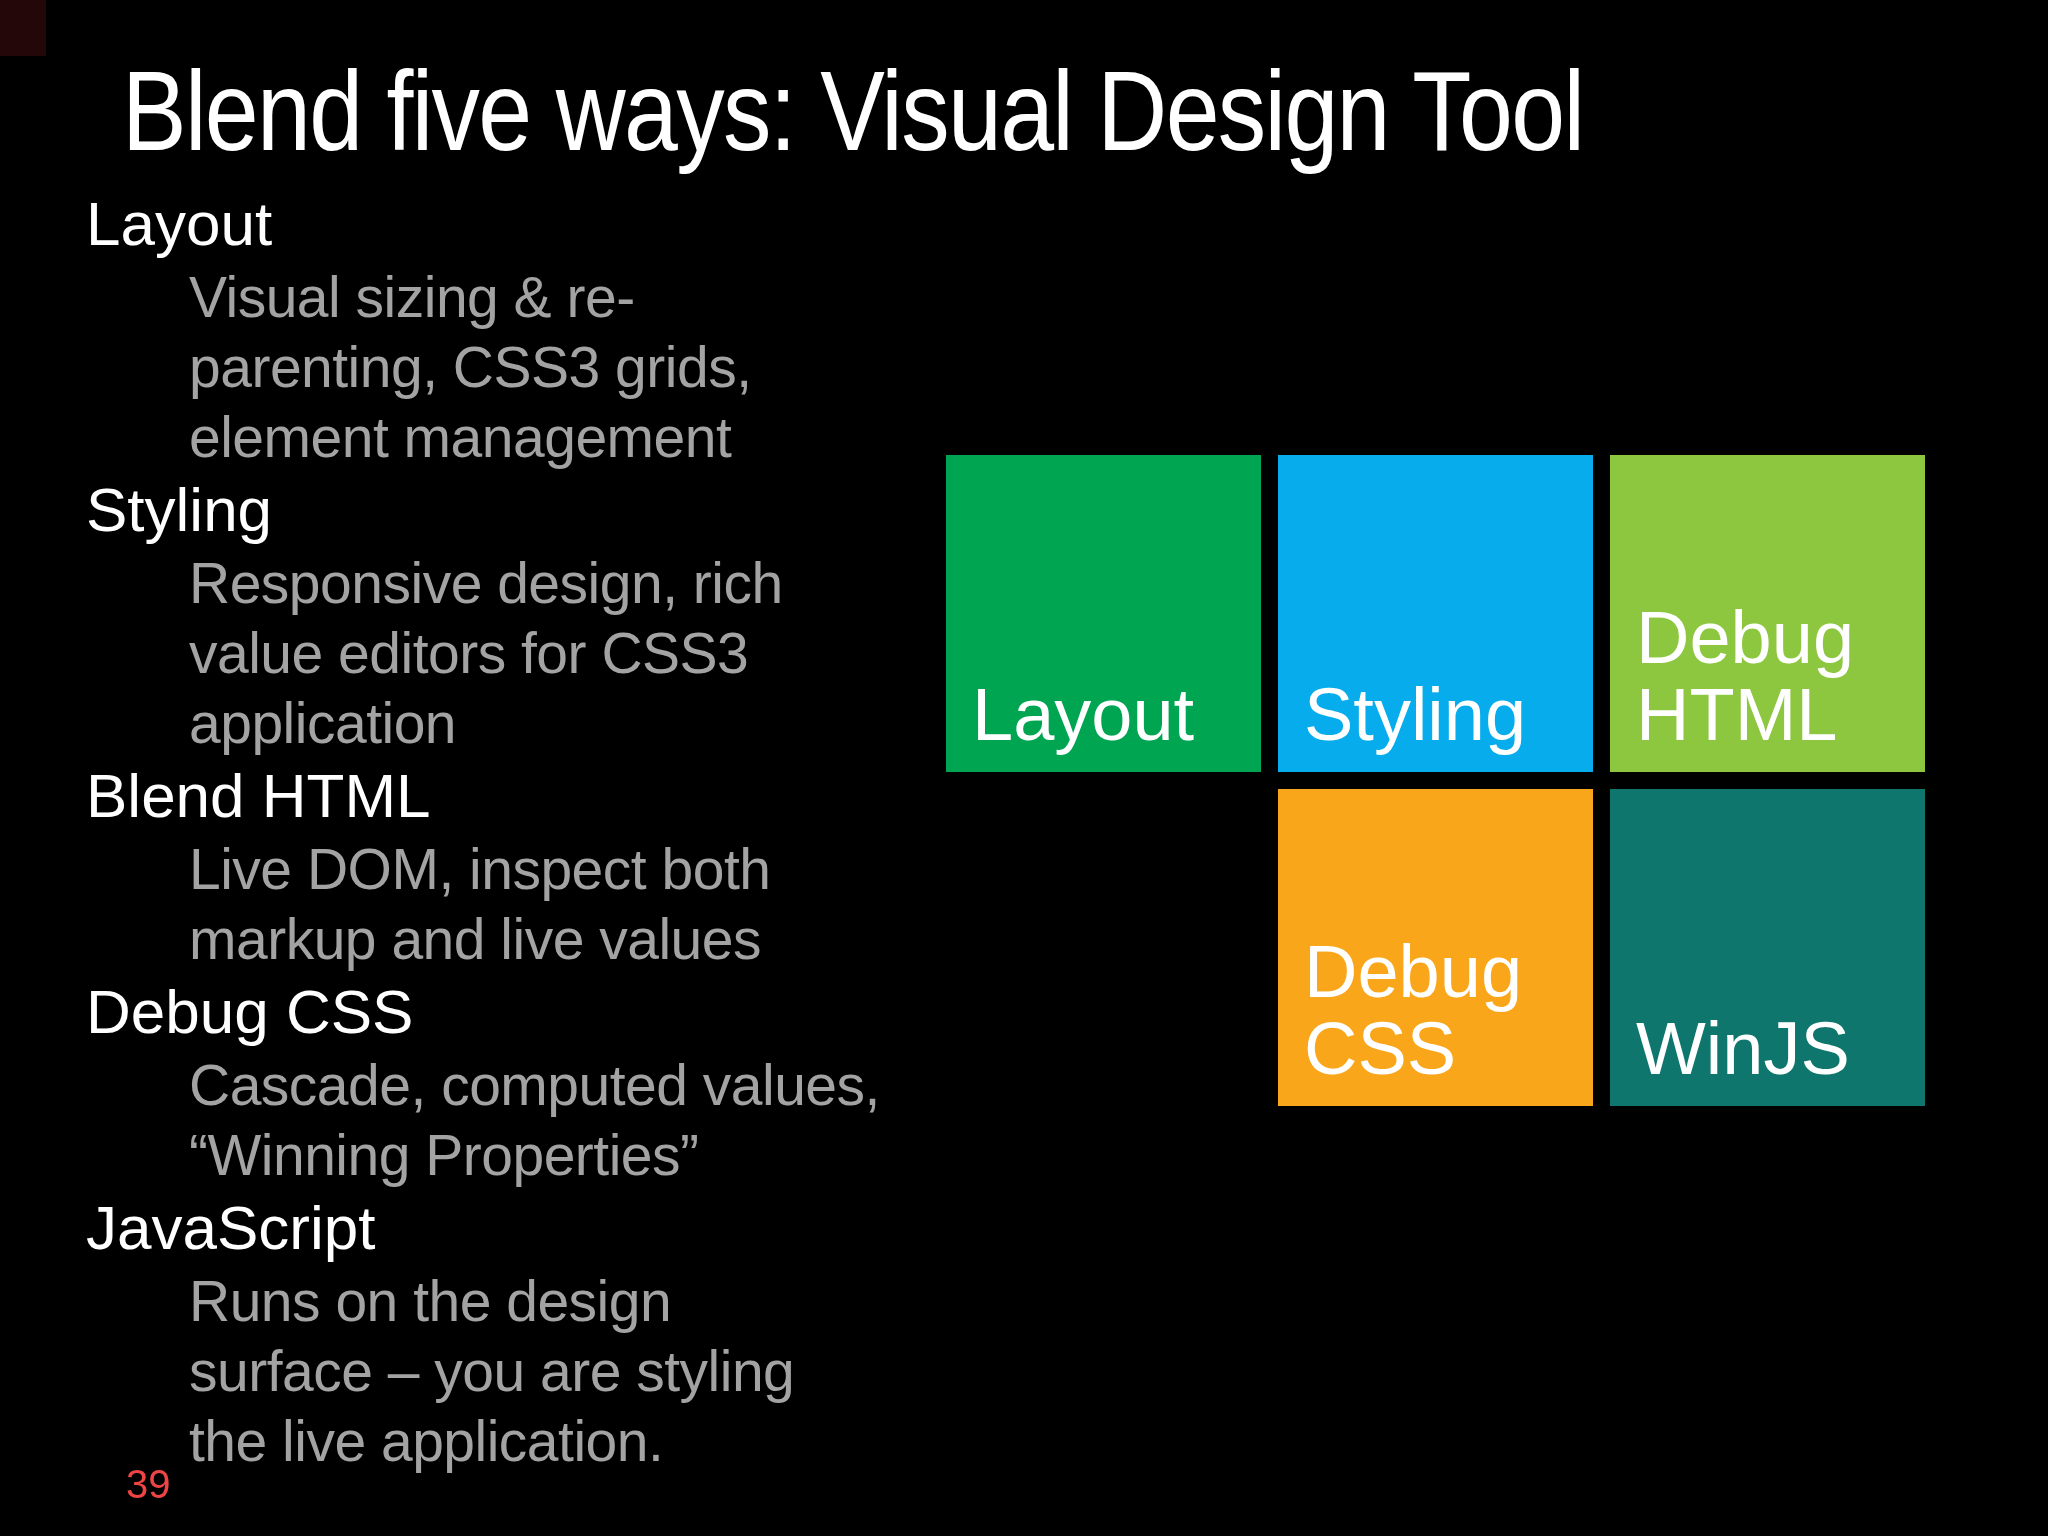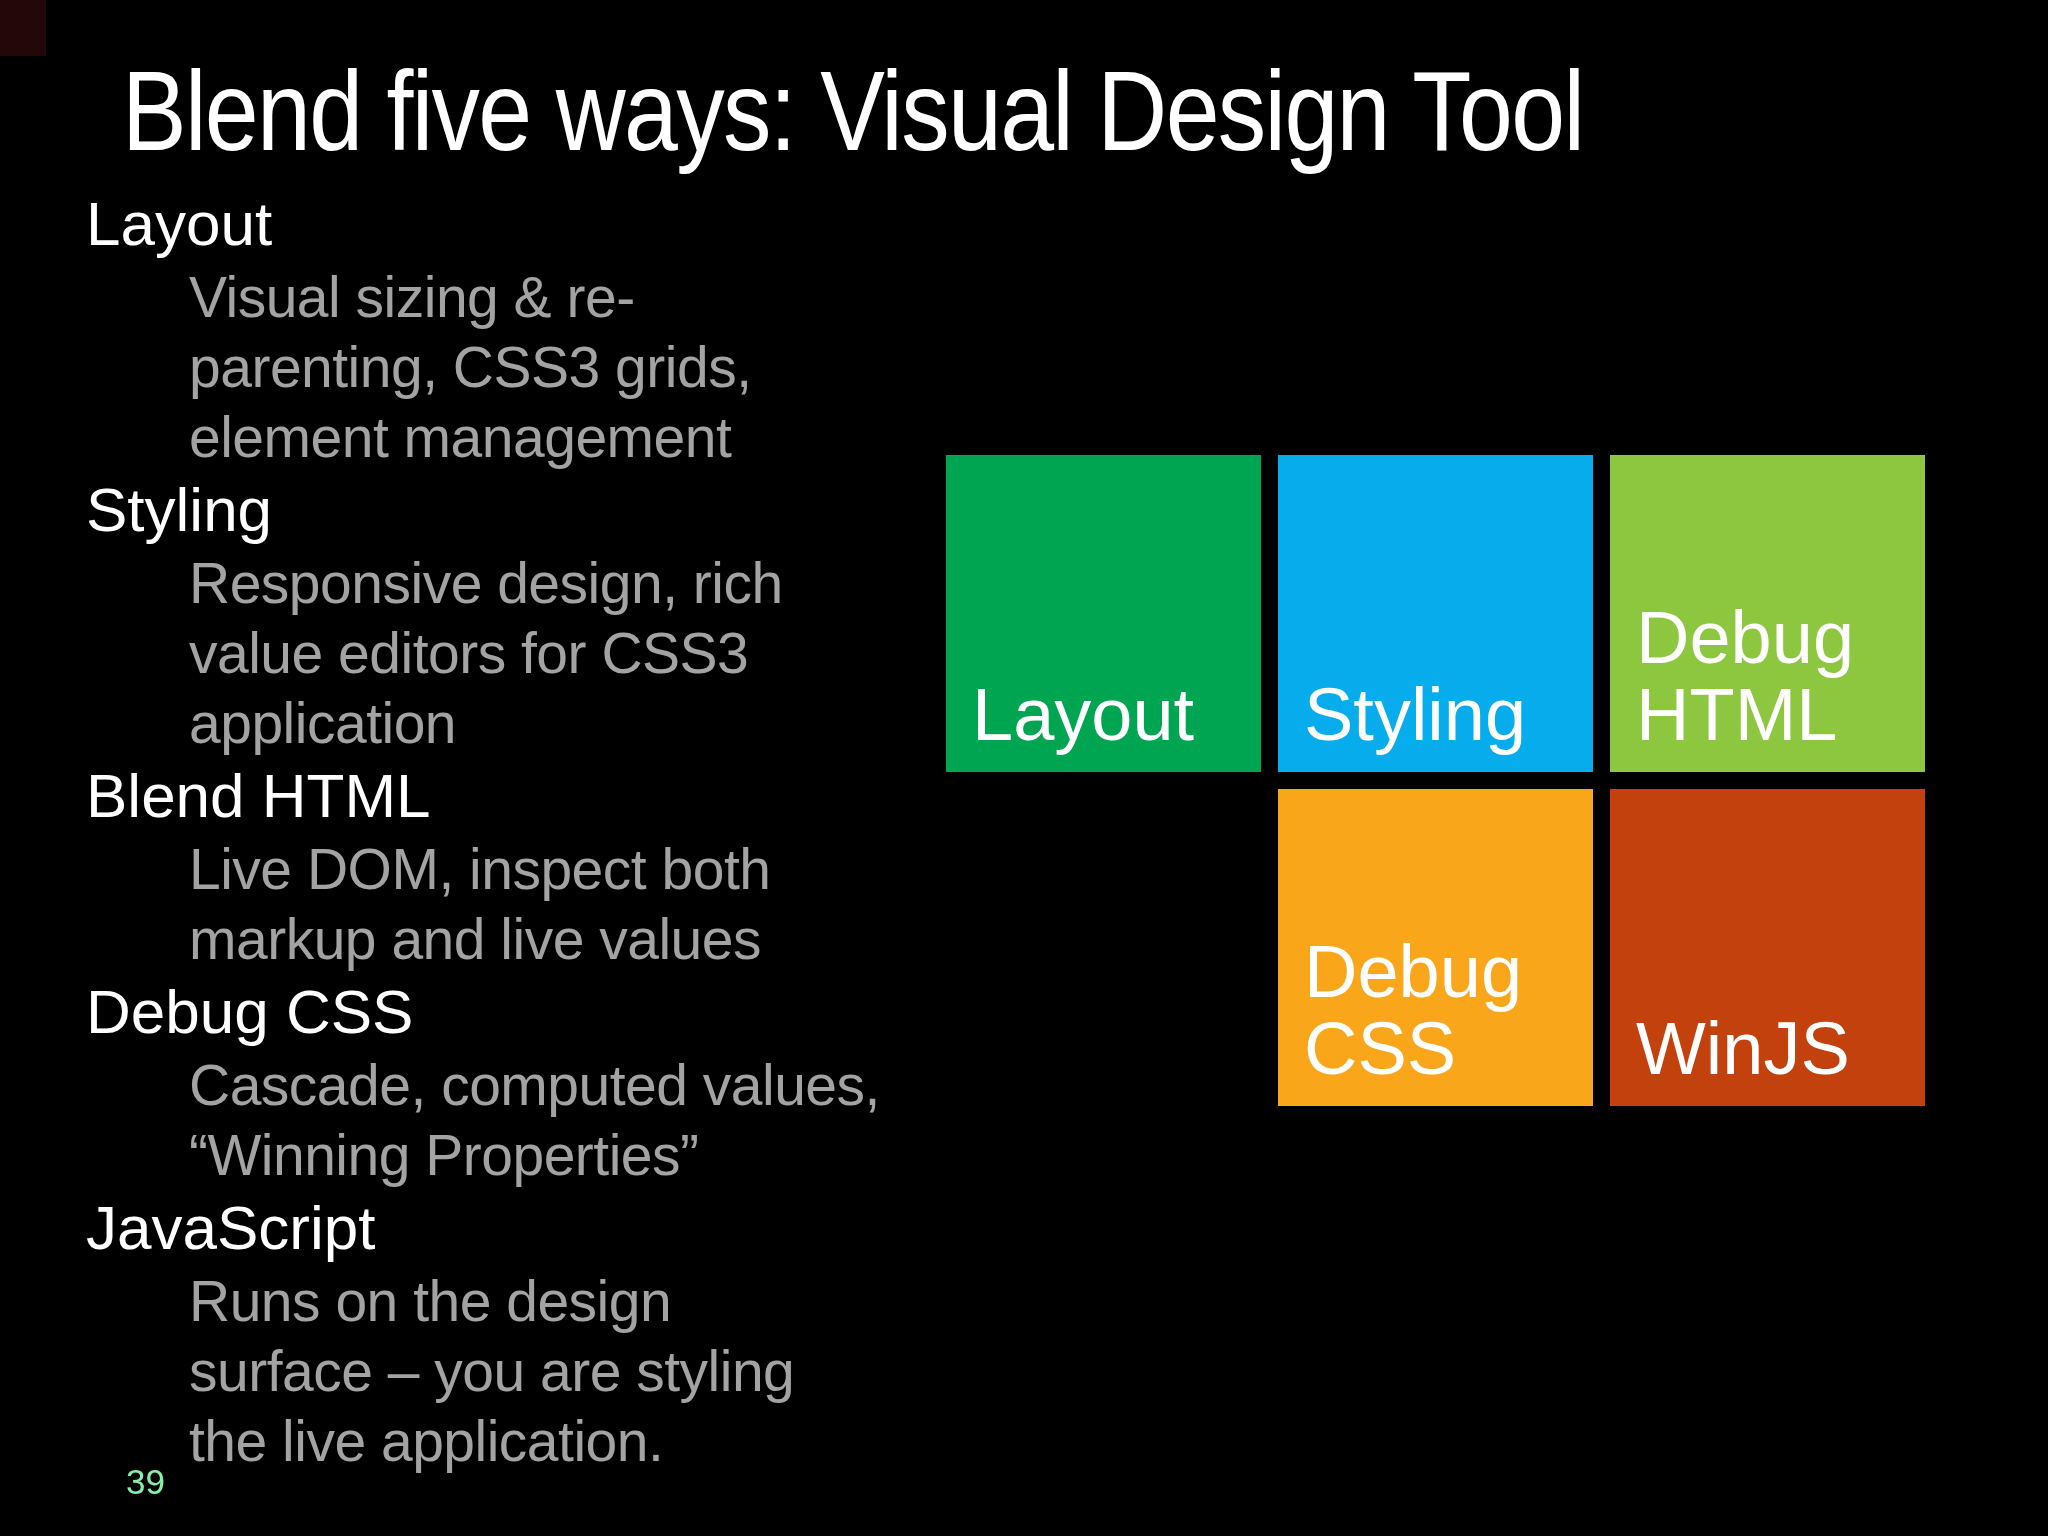--- a/index.html
+++ b/index.html
@@ -25,21 +25,21 @@
     font-size: 62px; line-height: 76px;
     color: #ffffff; white-space: nowrap;
   }
   .outline .bodyline {
     font-size: 57px; line-height: 70px; letter-spacing: -0.5px;
     color: #a3a3a3; white-space: nowrap;
     margin-left: 103px;
   }
   .page-number {
     position: absolute; left: 126px; top: 1464px;
-    font-size: 35px; color: #86efac; line-height: 1;
+    font-size: 40px; color: #ef4444; line-height: 1;
   }
   .tile {
     position: absolute; width: 315px; height: 317px;
   }
   .tile.c1 { left: 946px; }  .tile.c2 { left: 1278px; }  .tile.c3 { left: 1610px; }
   .tile.r1 { top: 455px; }   .tile.r2 { top: 789px; }
   .tile .label {
     position: absolute; left: 26px; bottom: 18px;
     font-size: 74px; line-height: 1.04; color: #ffffff;
     white-space: nowrap;
@@ -111,17 +111,17 @@
   </div>
 </div>
 
 <div class="tile c2 r2" style="background: rgb(250, 166, 26);">
   <div class="label">
     <span>Debug</span>
     <span>CSS</span>
   </div>
 </div>
 
-<div class="tile c3 r2" style="background: #c2410c;">
+<div class="tile c3 r2" style="background: #0f766e;">
   <div class="label">
     <span>WinJS</span>
   </div>
 </div>
 
 </body></html>

